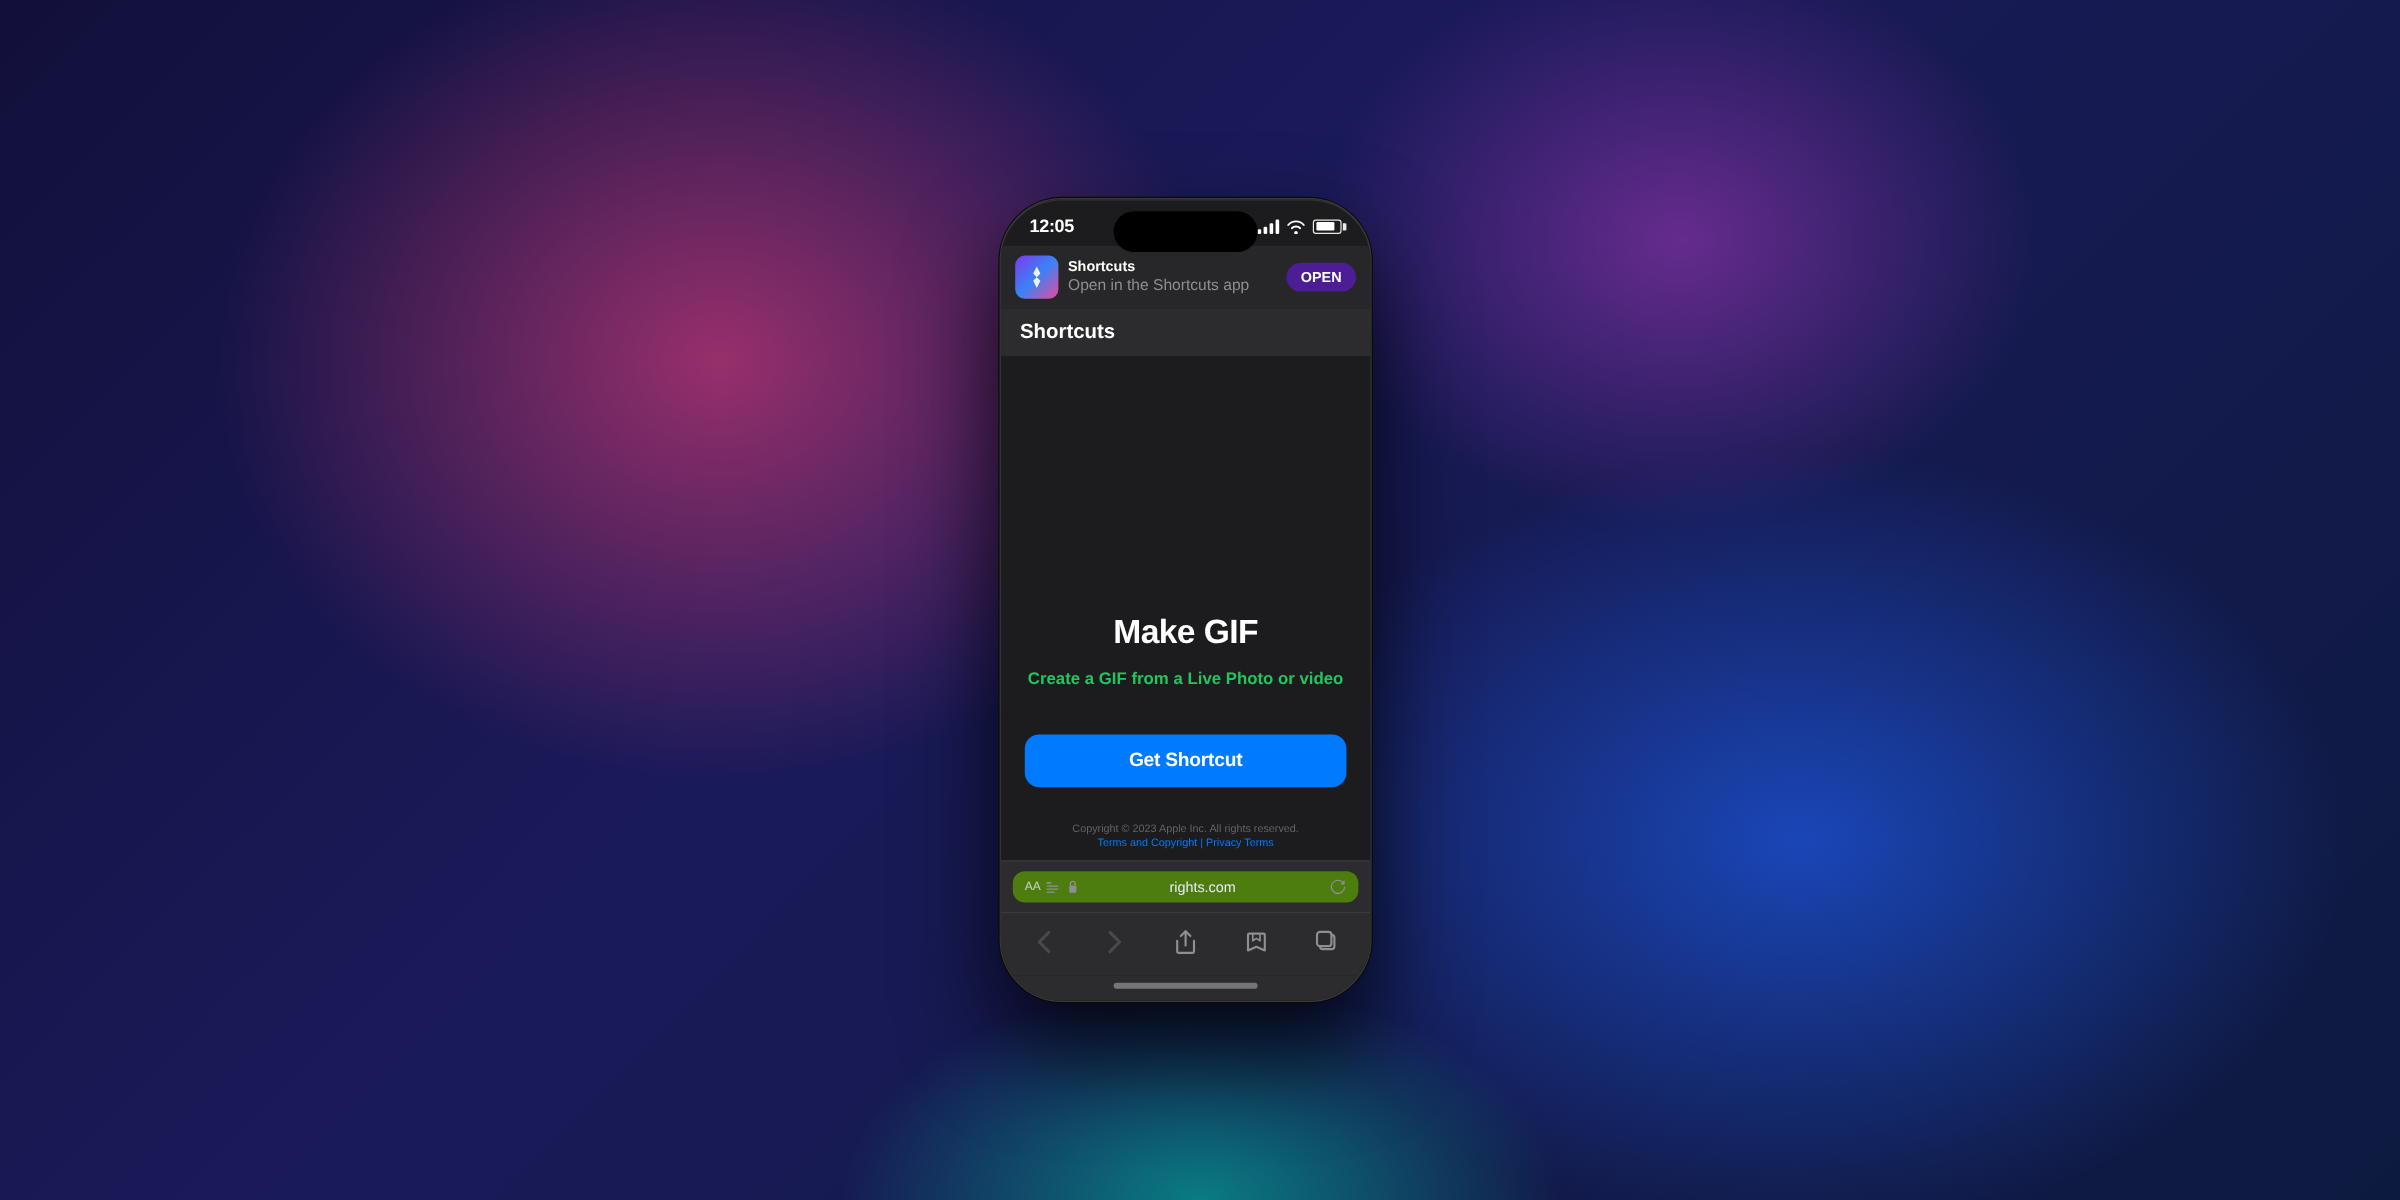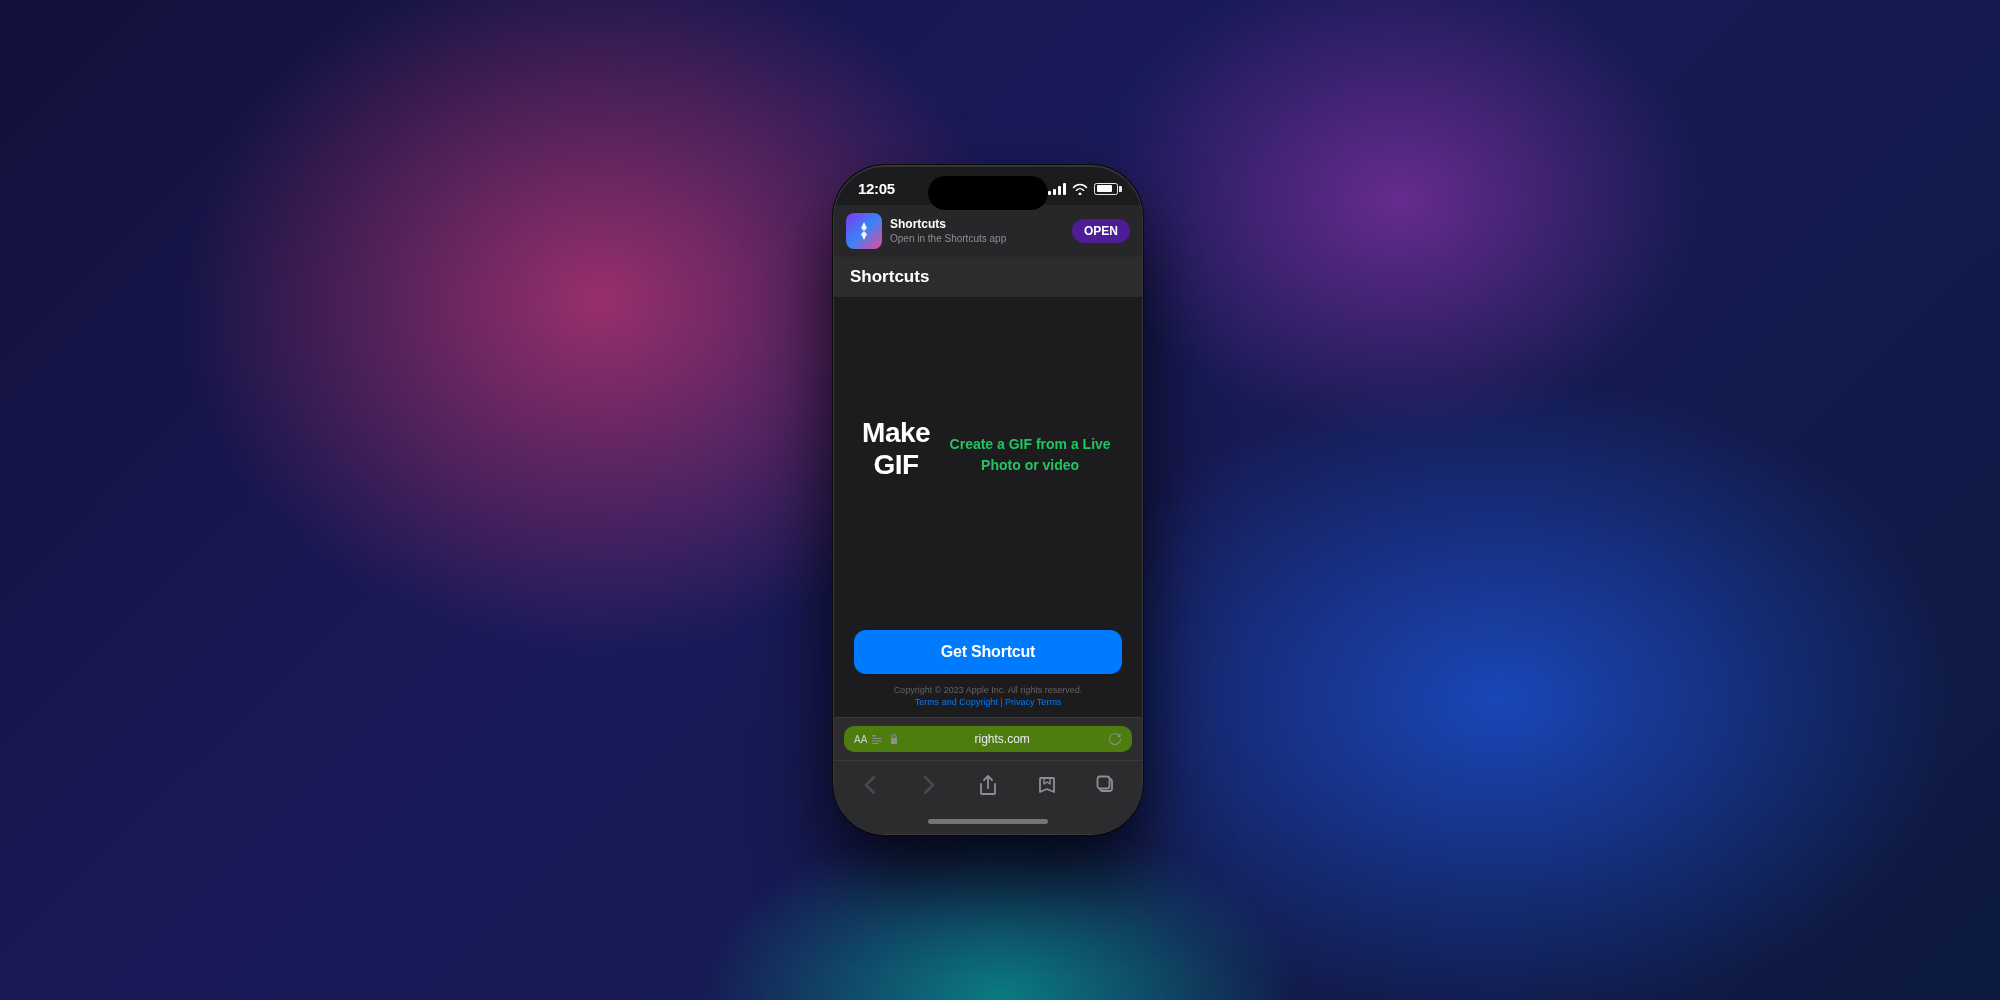--- a/index.html
+++ b/index.html
@@ -194,21 +194,21 @@
     }
 
     .banner-title {
       font-size: 12px;
       font-weight: 600;
       color: #ffffff;
       line-height: 1.3;
     }
 
     .banner-subtitle {
-      font-size: 10px;
+      font-size: 13px;
       color: #8e8e93;
       line-height: 1.3;
     }
 
     .open-btn {
       background: #4c1d95;
       color: #fff;
       font-size: 12px;
       font-weight: 600;
       padding: 5px 12px;
@@ -229,21 +229,21 @@
       font-size: 17px;
       font-weight: 700;
       color: #ffffff;
     }
 
     
     .main-content {
       flex: 1;
       background: #1c1c1e;
       display: flex;
-      flex-direction: row;
+      flex-direction: column;
       align-items: center;
       justify-content: flex-end;
       padding: 20px;
       overflow: hidden;
     }
 
     .shortcut-title {
       font-size: 28px;
       font-weight: 700;
       color: #ffffff;
@@ -278,21 +278,21 @@
       border: none;
       cursor: pointer;
       text-align: center;
       letter-spacing: -0.2px;
     }
 
     .copyright-text {
       font-size: 9px;
       color: #636366;
       text-align: center;
-      margin-top: 10px;
+      margin-top: 28px;
       line-height: 1.5;
     }
 
     .copyright-links {
       font-size: 9px;
       color: #007AFF;
       text-align: center;
     }
 
     

